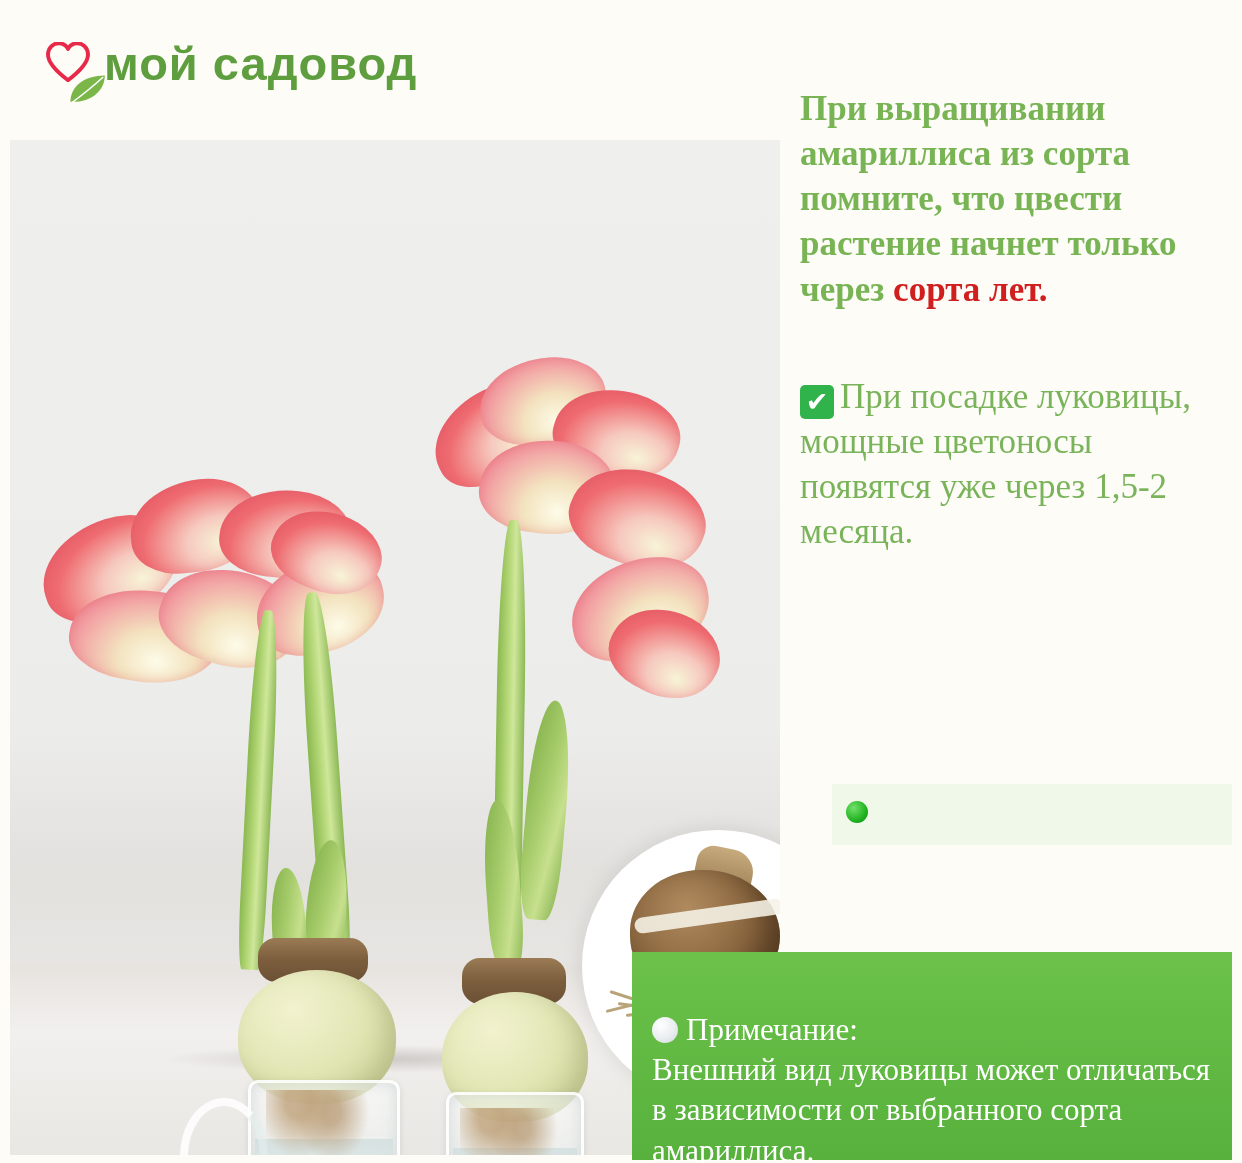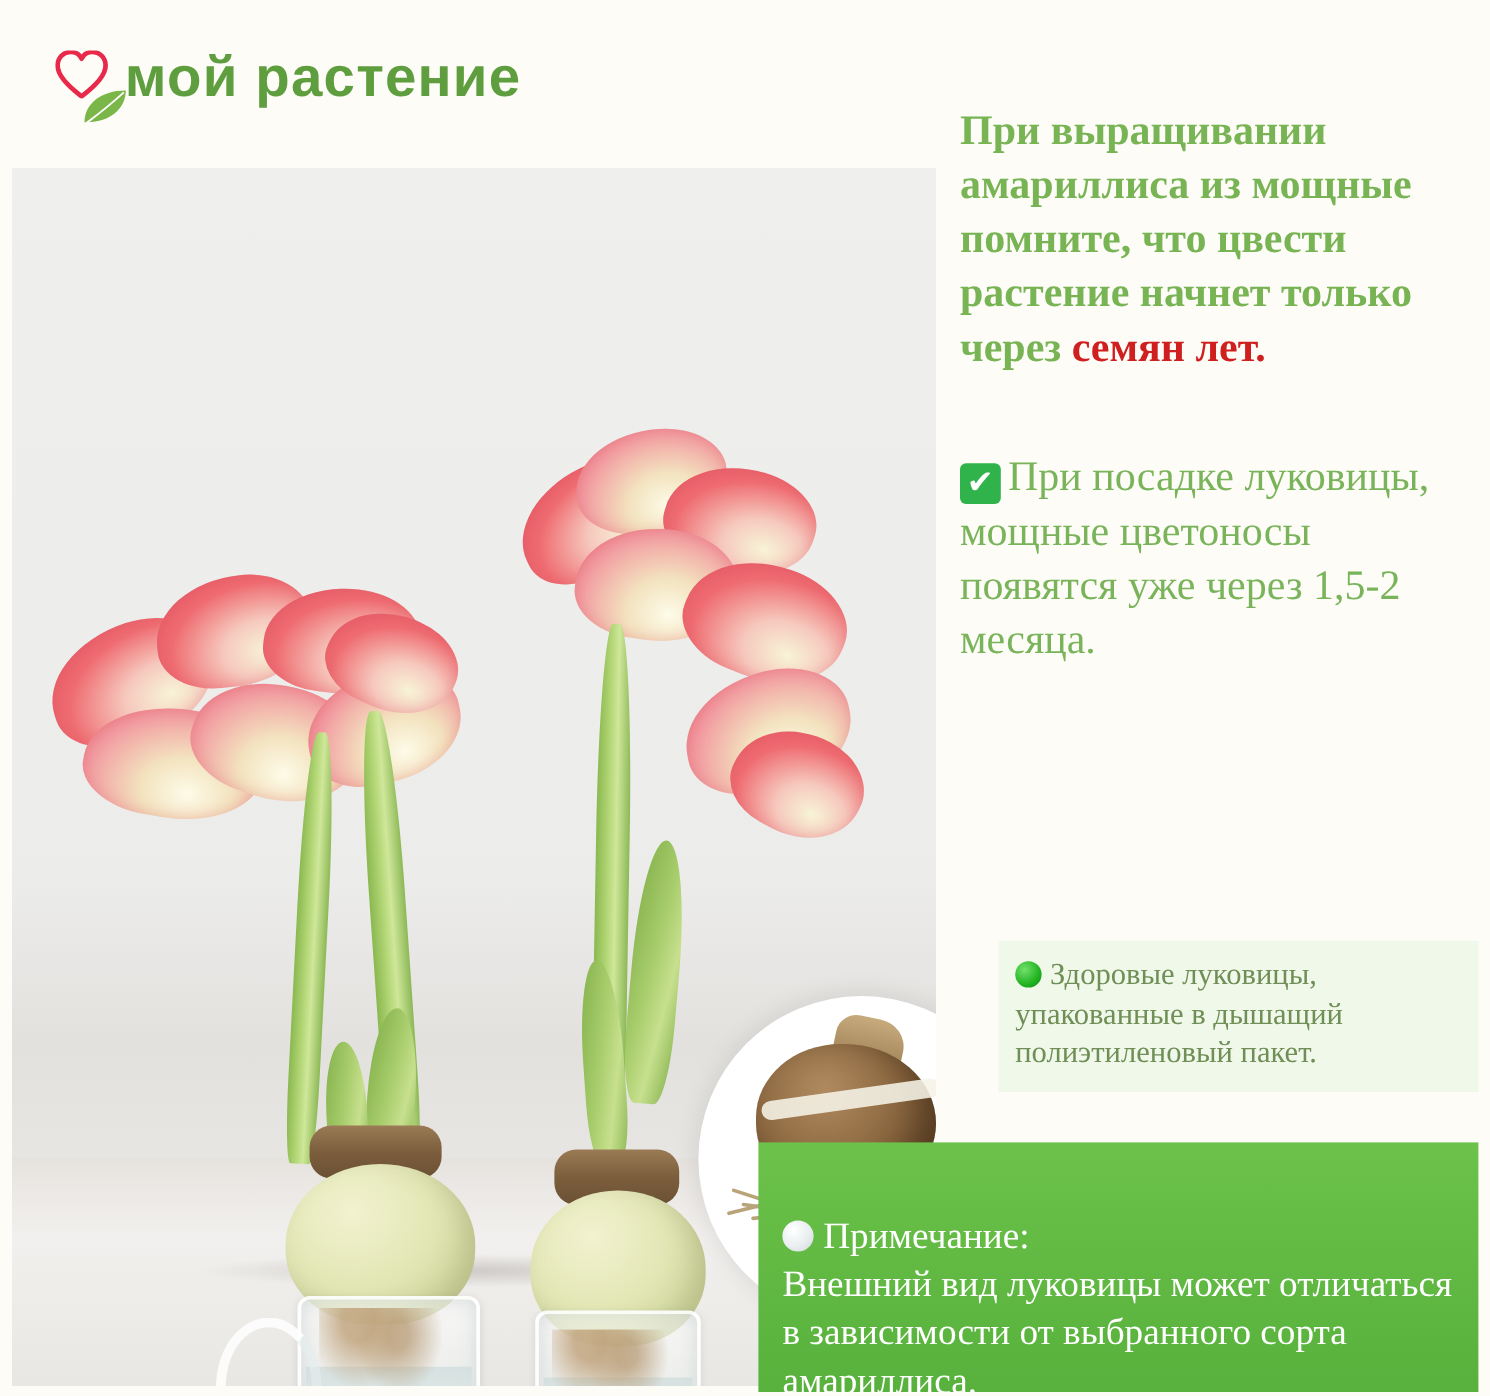--- a/index.html
+++ b/index.html
@@ -303,21 +303,21 @@
 <div class="logo">
   <div class="logo-mark">
     <svg class="heart" viewBox="0 0 100 92">
       <path d="M50 88 C18 64 4 46 4 29 C4 13 16 3 29 3 C38 3 46 8 50 16 C54 8 62 3 71 3 C84 3 96 13 96 29 C96 46 82 64 50 88 Z" fill="none" stroke="currentColor" stroke-width="9" stroke-linejoin="round"></path>
     </svg>
     <svg class="leaf" viewBox="0 0 100 80">
       <path d="M6 72 C6 34 40 6 92 6 C92 44 58 74 6 72 Z" fill="currentColor"></path>
       <path d="M10 74 C34 56 62 34 88 10" fill="none" stroke="#ffffff" stroke-width="4"></path>
     </svg>
   </div>
-  <div class="logo-text">мой растение</div>
+  <div class="logo-text">мой садовод</div>
 </div>
 
 <div class="photo">
   <div class="tabletop"></div>
   <div class="shadow"></div>
 
   <div class="plant">
 
     <div class="petal" style="left:30px; top:380px; width:140px; height:96px; transform:rotate(-18deg);"></div>
     <div class="petal pale" style="left:60px; top:450px; width:150px; height:92px; transform:rotate(10deg);"></div>
@@ -374,25 +374,25 @@
       <i style="left:76px;  top:18px; width:96px; transform:rotate(14deg);"></i>
       <i style="left:88px;  top:34px; width:84px; transform:rotate(-2deg);"></i>
       <i style="left:40px;  top:58px; width:70px; transform:rotate(10deg);"></i>
       <i style="left:96px;  top:46px; width:66px; transform:rotate(20deg);"></i>
       <i style="left:6px;   top:30px; width:52px; transform:rotate(-14deg);"></i>
     </div>
   </div>
 </div>
 
 <div class="rail">
-  <div class="para1"><span>При выращивании амариллиса из мощные помните, что цвести растение начнет только через </span><span class="hl">семян лет.</span></div>
+  <div class="para1"><span>При выращивании амариллиса из сорта помните, что цвести растение начнет только через </span><span class="hl">сорта лет.</span></div>
 
   <div class="para2"><span class="check-badge">✔</span><span>При посадке луковицы, мощные цветоносы появятся уже через 1,5-2 месяца.</span></div>
 </div>
 
 <div class="note-green">
-  <div class="txt"><span class="dot-green"></span><span>Здоровые луковицы, упакованные в дышащий полиэтиленовый пакет.</span></div>
+  <div class="txt"><span class="dot-green"></span></div>
 </div>
 
 <div class="note-bottom">
   <div class="title"><span class="dot-white"></span><span>Примечание:</span></div>
   <div class="body">Внешний вид луковицы может отличаться в зависимости от выбранного сорта амариллиса.</div>
 </div>
 
 </body></html>

